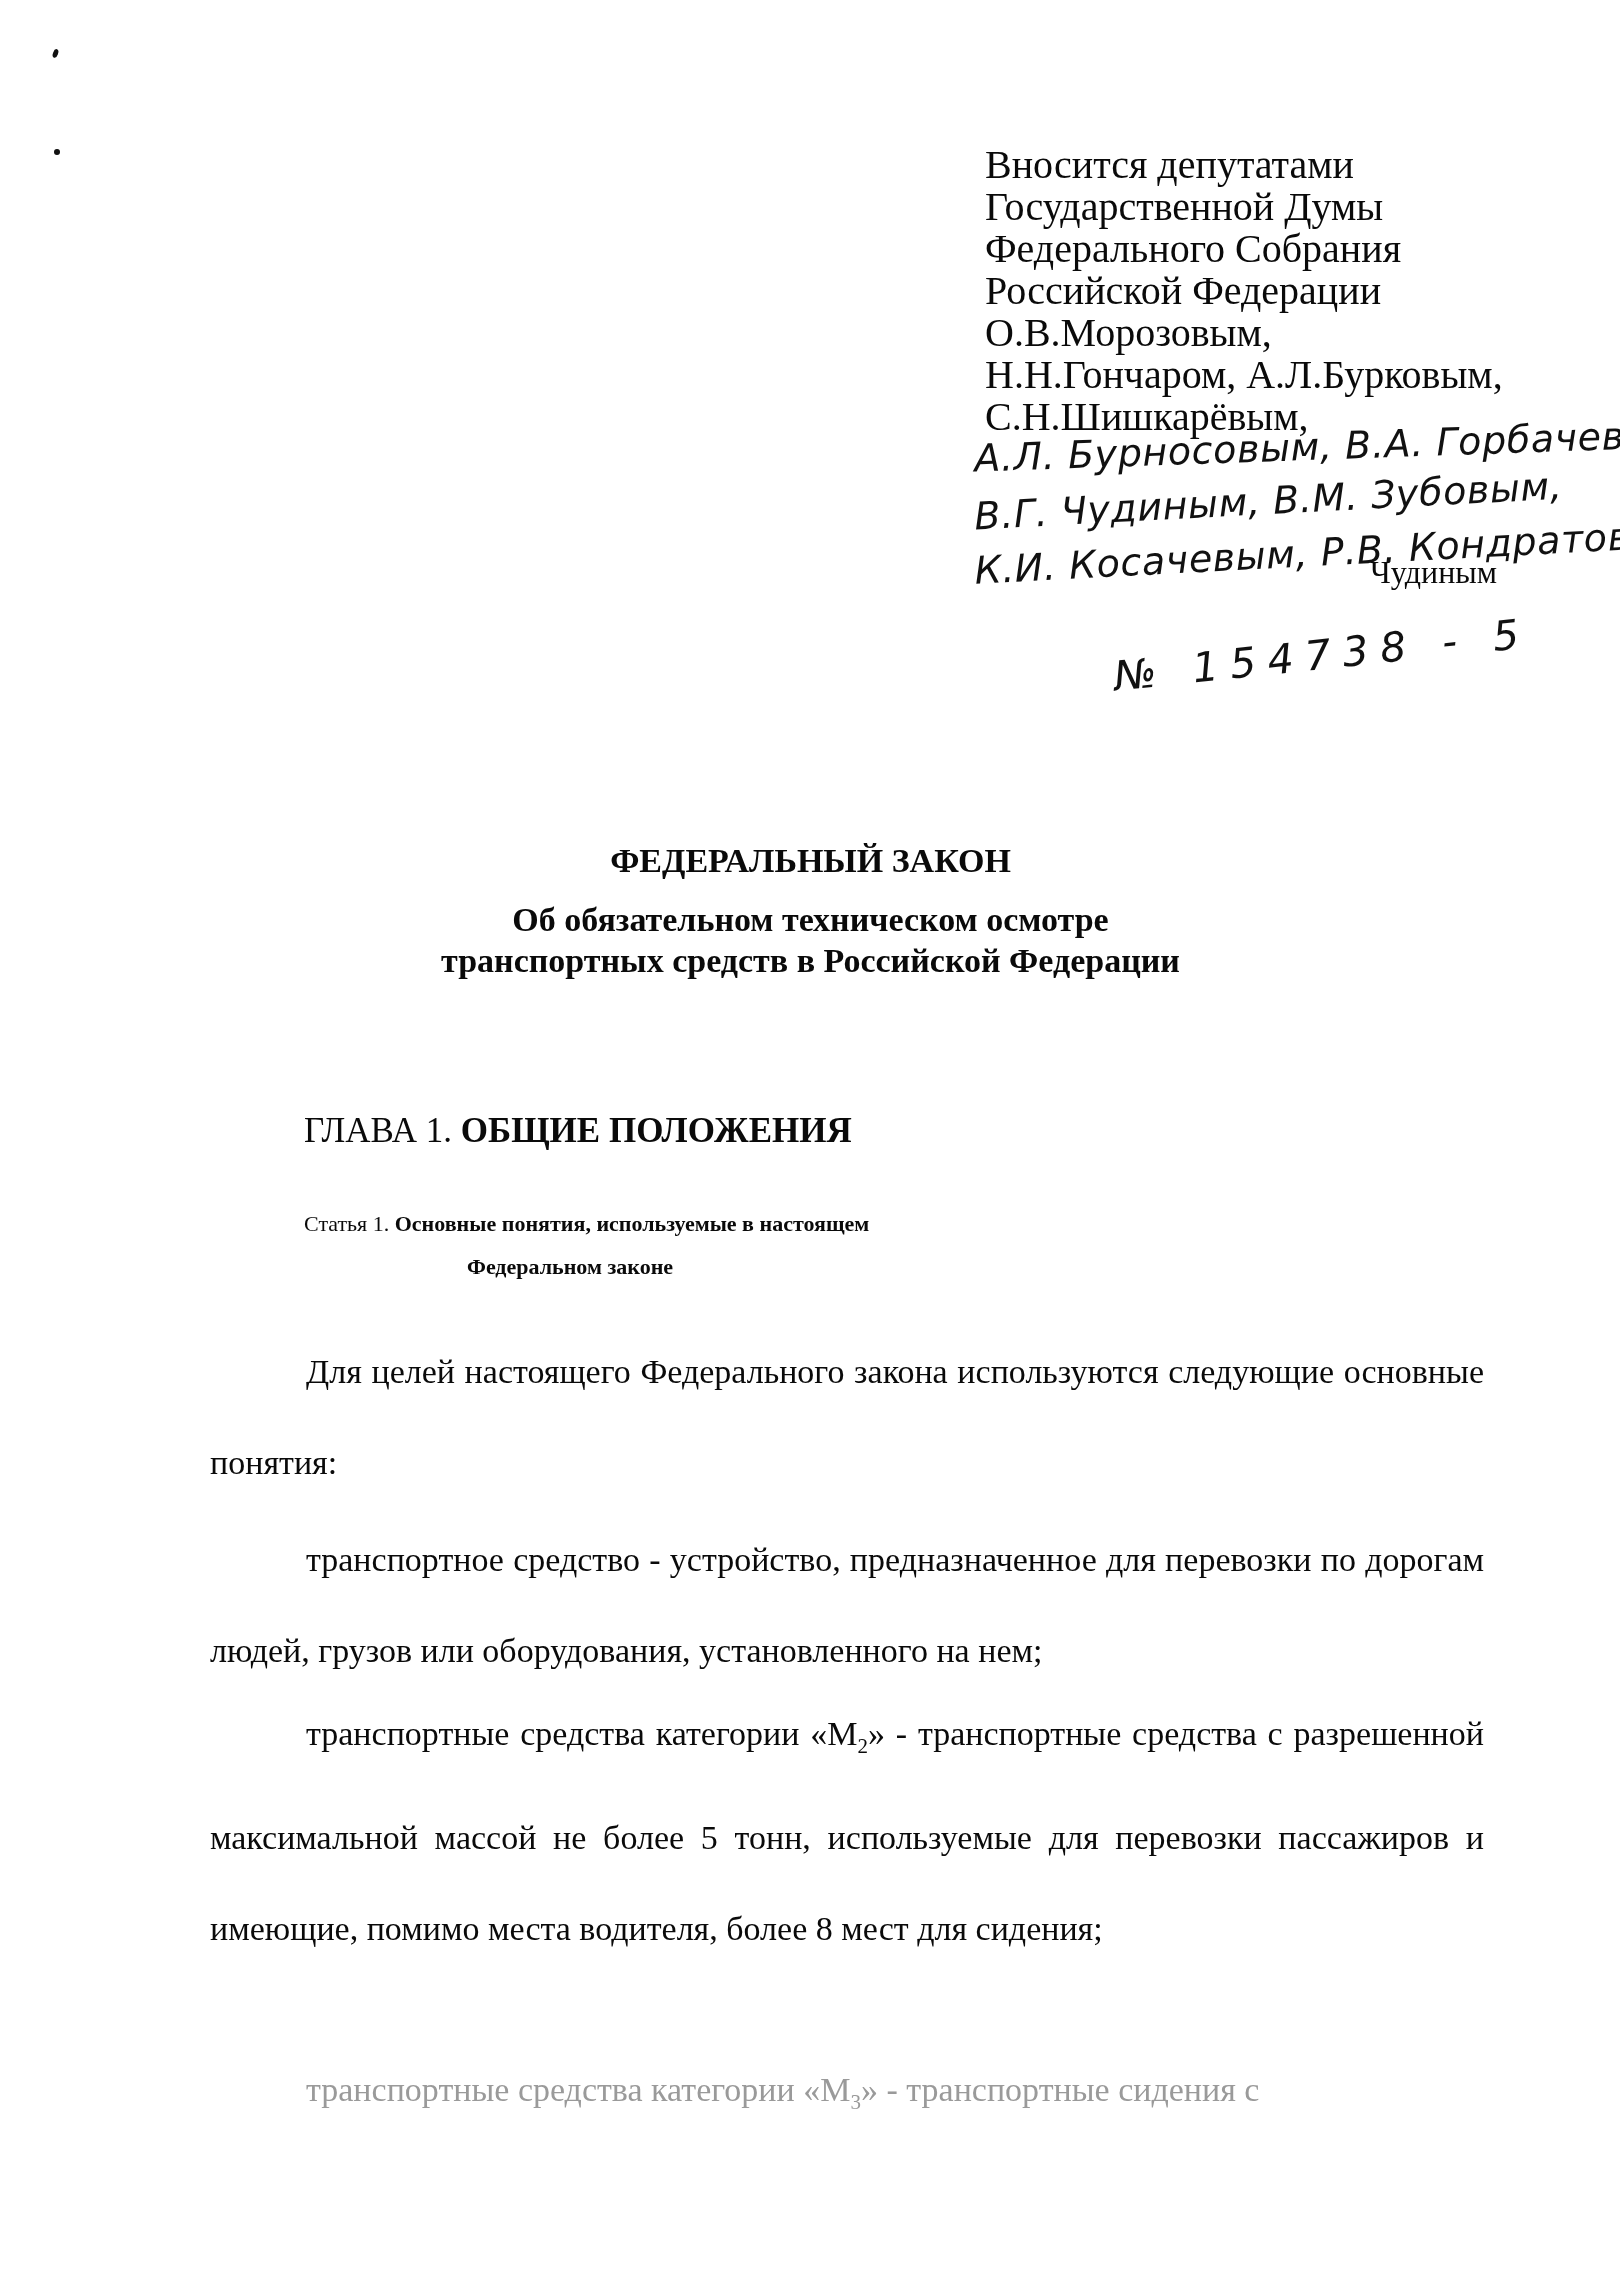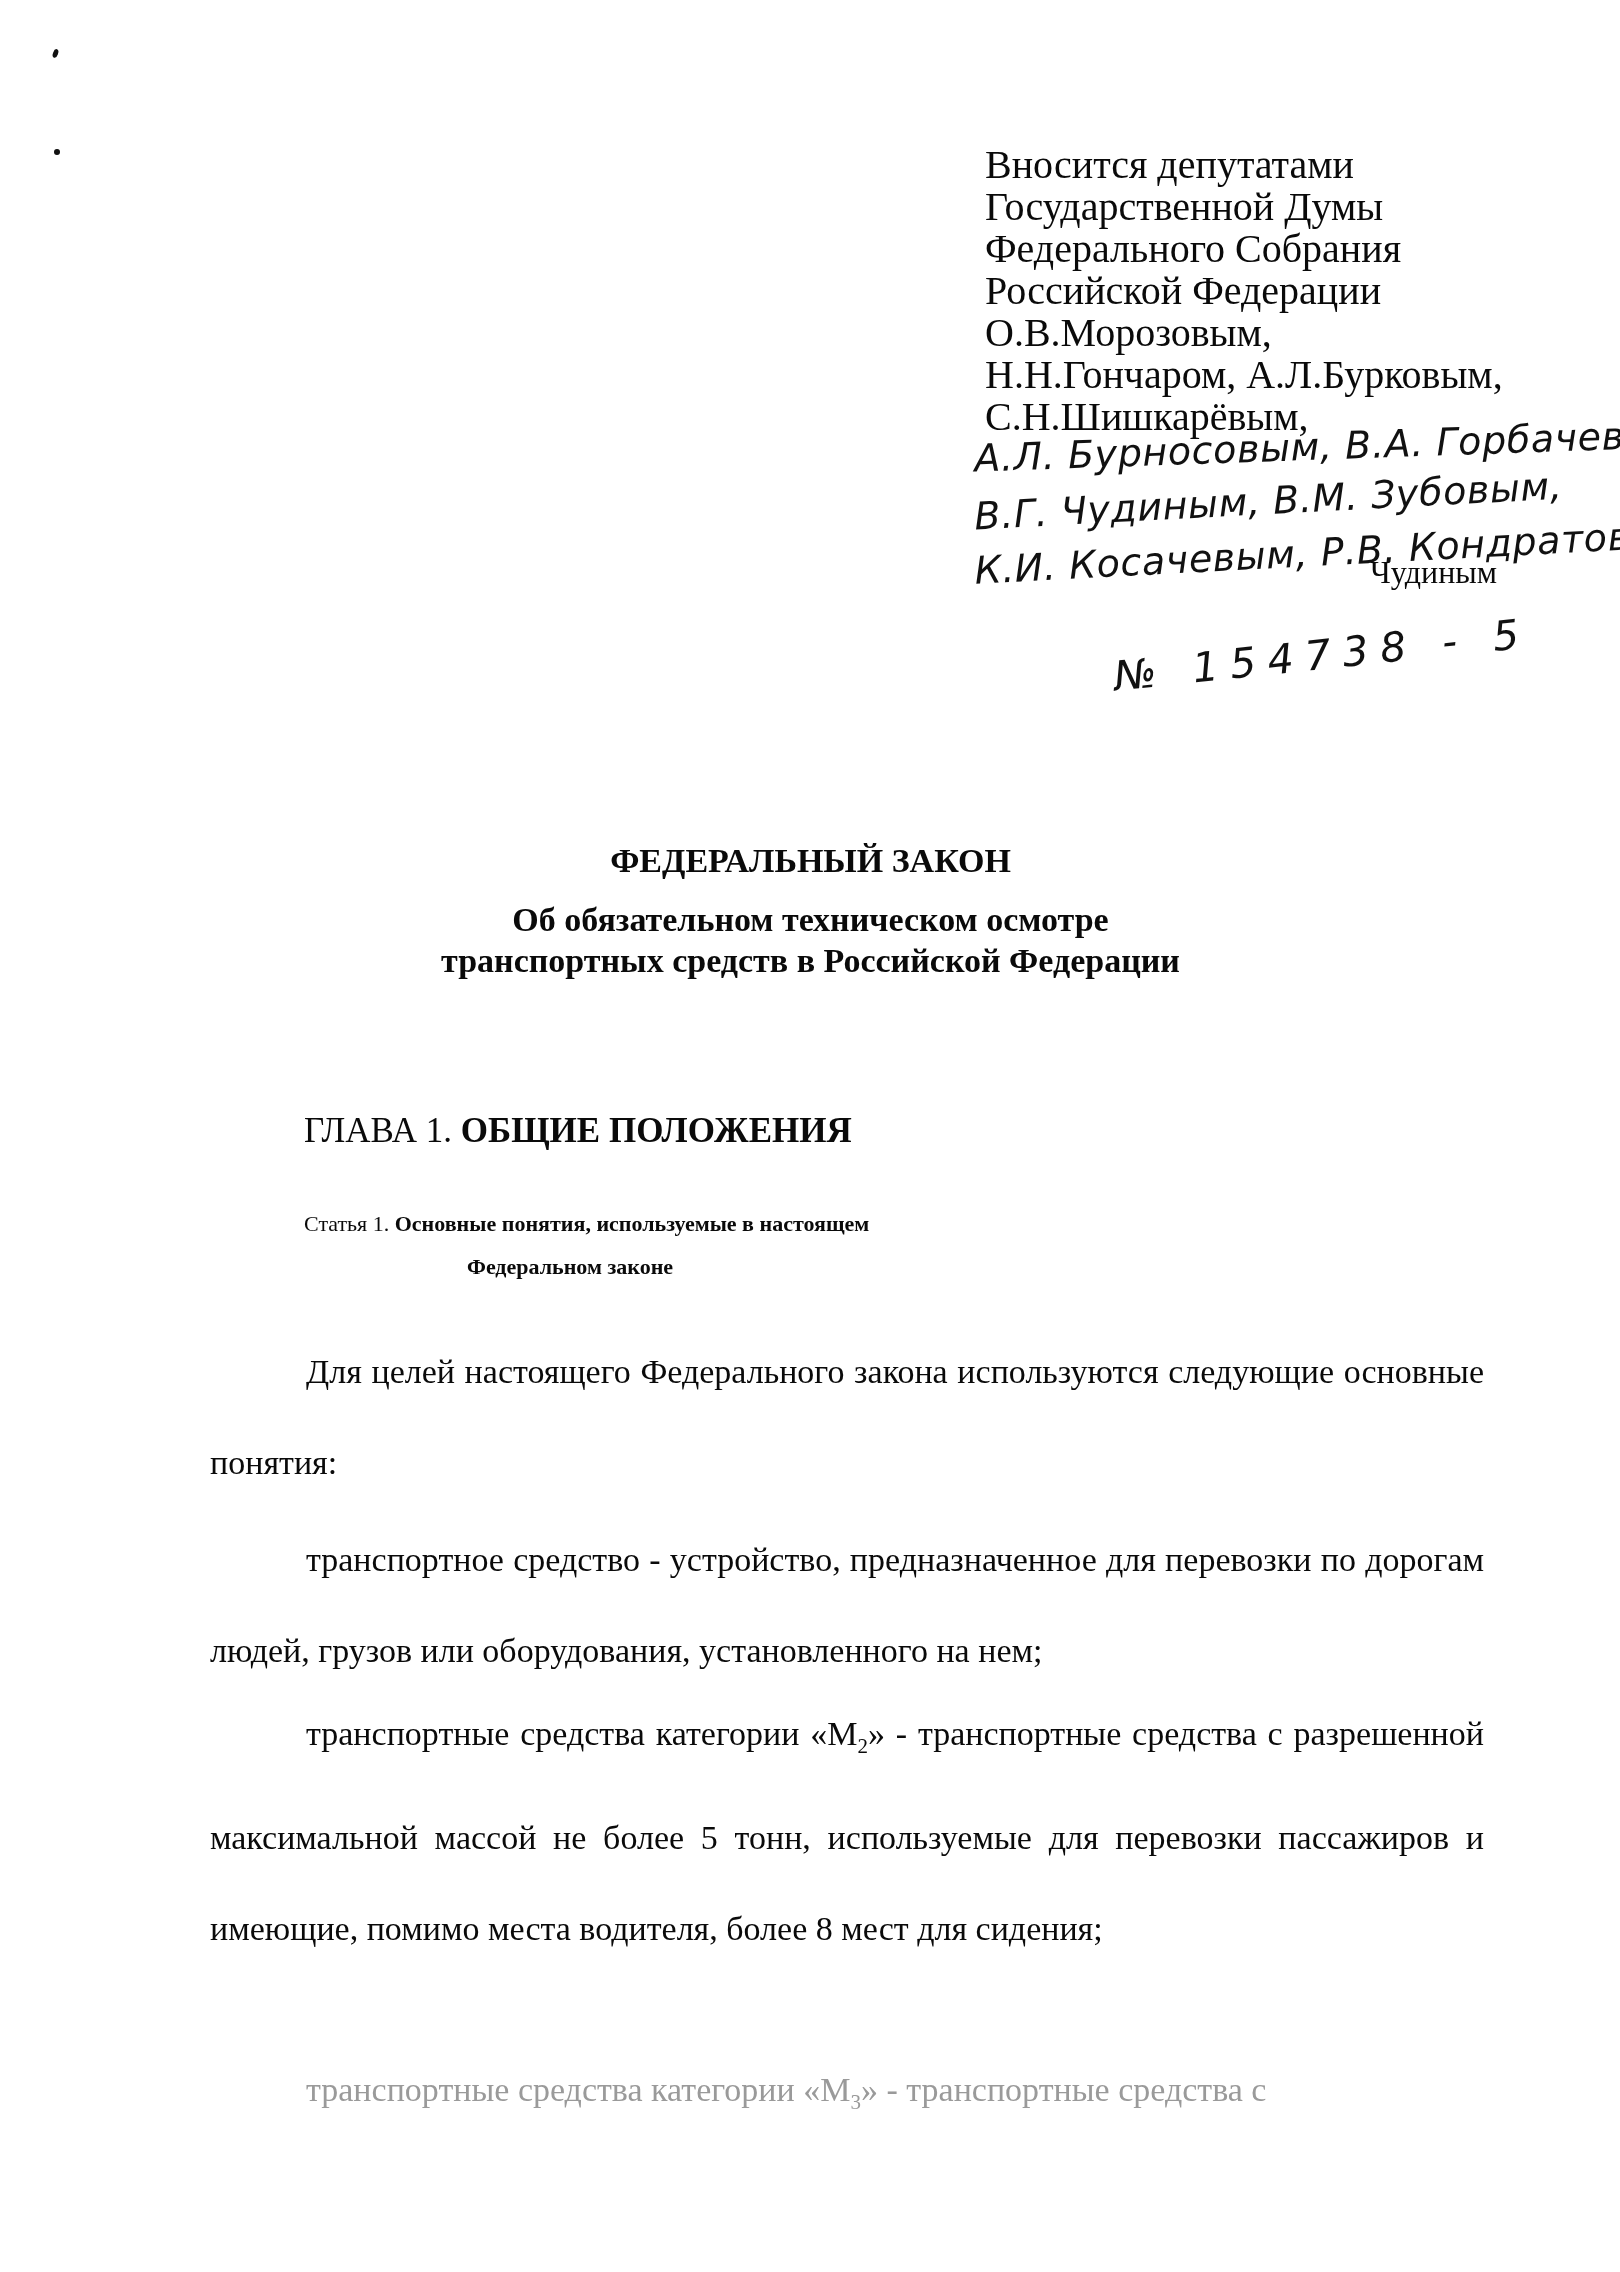--- a/index.html
+++ b/index.html
@@ -80,14 +80,14 @@
 </div>
 
 <div class="article">
   <div><span>Статья 1. </span><b>Основные понятия, используемые в настоящем</b></div>
   <div class="indent"><b>Федеральном законе</b></div>
 </div>
 
 <div class="para p1 first">Для целей настоящего Федерального закона используются следующие основные понятия:</div>
 <div class="para p2 first">транспортное средство - устройство, предназначенное для перевозки по дорогам людей, грузов или оборудования, установленного на нем;</div>
 <div class="para p3 first"><span>транспортные средства категории «М</span><sub>2</sub><span>» - транспортные средства с разрешенной максимальной массой не более 5 тонн, используемые для перевозки пассажиров и имеющие, помимо места водителя, более 8 мест для сидения;</span></div>
-<div class="para p4 first"><span>транспортные средства категории «М</span><sub>3</sub><span>» - транспортные средства с</span></div>
+<div class="para p4 first"><span>транспортные средства категории «М</span><sub>3</sub><span>» - транспортные сидения с</span></div>
 
 
 </body></html>

